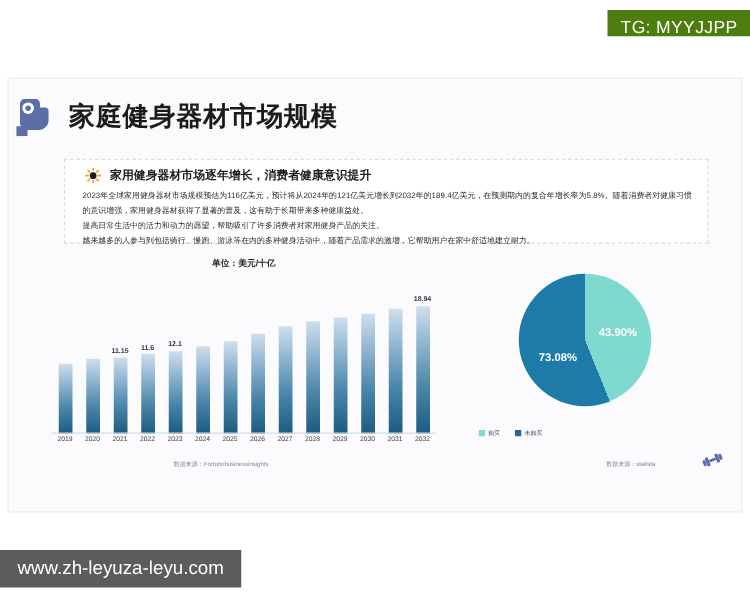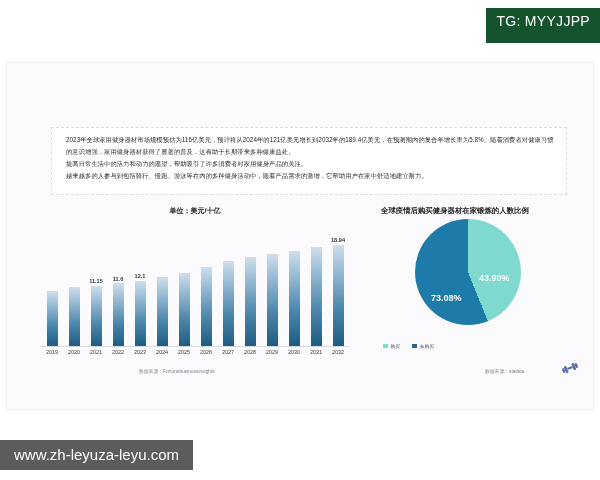--- a/index.html
+++ b/index.html
@@ -6,23 +6,23 @@
   html, body {
     width: 600px; height: 480px;
     font-family: "Liberation Sans", "DejaVu Sans", sans-serif;
     background: #ffffff;
     overflow: hidden;
   }
 
   
   #tg-badge {
     position: absolute; top: 8px; right: 0px;
-    background: #14532d; color: #ffffff;
+    background: #4d7c0f; color: #ffffff;
     font-size: 14px; letter-spacing: .3px;
-    padding: 5px 10px 14px 10px;
+    padding: 5px 10px 0 10px;
     white-space: nowrap;
   }
   #bottom-watermark {
     position: absolute; left: 0; top: 440px;
     background: #5c5c5c; color: #ffffff;
     font-size: 15px; padding: 6px 14px 7px 14px;
     white-space: nowrap;
   }
 
   
@@ -138,21 +138,20 @@
     position: absolute; left: 40px; top: 16px;
     width: 106px; height: 106px;
   }
   #pie {
     width: 106px; height: 106px; border-radius: 50%;
     background: conic-gradient(from 0deg, #7fd9ce 0deg 158deg, #1e7aa8 158deg 360deg);
   }
   .pie-label {
     position: absolute; font-size: 9px; font-weight: bold; color: #ffffff;
     white-space: nowrap;
-    margin-top: 12px;
   }
   #pie-label-a { left: 64px; top: 42px; }
   #pie-label-b { left: 16px; top: 62px; }
   #pie-legend {
     position: absolute; left: 8px; top: 140px;
     display: flex; gap: 12px; align-items: center;
   }
   .legend-item { display: flex; align-items: center; gap: 3px; }
   .legend-swatch { width: 4.5px; height: 4.5px; }
   .legend-text { font-size: 4.8px; color: #4a5260; }
@@ -161,22 +160,51 @@
   .dumbbell { position: absolute; left: 186px; top: 158px; width: 18px; height: 14px; }
 </style>
 </head>
 <body>
 
 <div id="tg-badge">TG: MYYJJPP</div>
 
 <div id="slide">
   <div id="slide-inner">
 
+    <div class="header-row">
+      <span class="logo-mark">
+        <svg viewBox="0 0 26 30" width="26" height="30">
+          <path d="M3 4c0-2.2 1.8-4 4-4h8c2.2 0 4 1.8 4 4v3h4c2 0 3 1.4 3 3v7c0 4.4-3.6 8-8 8H9c-3.3 0-6-2.7-6-6V4z" fill="#5b6ea8"></path>
+          <circle cx="9.5" cy="7.5" r="4.6" fill="#ffffff"></circle>
+          <circle cx="9.5" cy="7.5" r="2.2" fill="#5b6ea8"></circle>
+          <rect x="0" y="22" width="9" height="8" fill="#5b6ea8"></rect>
+        </svg>
+      </span>
+      <div class="slide-title">家庭健身器材市场规模</div>
+    </div>
 
     <div id="text-panel">
+      <div class="panel-head">
+        <span class="sun-icon">
+          <svg viewBox="0 0 13 13" width="13" height="13">
+            <g stroke="#f0a32a" stroke-width="1.3" stroke-linecap="round">
+              <line x1="6.5" y1="0.6" x2="6.5" y2="2.6"></line>
+              <line x1="6.5" y1="10.4" x2="6.5" y2="12.4"></line>
+              <line x1="0.6" y1="6.5" x2="2.6" y2="6.5"></line>
+              <line x1="10.4" y1="6.5" x2="12.4" y2="6.5"></line>
+              <line x1="2.3" y1="2.3" x2="3.7" y2="3.7"></line>
+              <line x1="9.3" y1="9.3" x2="10.7" y2="10.7"></line>
+              <line x1="2.3" y1="10.7" x2="3.7" y2="9.3"></line>
+              <line x1="9.3" y1="3.7" x2="10.7" y2="2.3"></line>
+            </g>
+            <circle cx="6.5" cy="6.5" r="2.7" fill="#1d1d1d"></circle>
+          </svg>
+        </span>
+        <span class="panel-head-text">家用健身器材市场逐年增长，消费者健康意识提升</span>
+      </div>
       <div class="panel-body">
         <p>2023年全球家用健身器材市场规模预估为116亿美元，预计将从2024年的121亿美元增长到2032年的189.4亿美元，在预测期内的复合年增长率为5.8%。随着消费者对健康习惯的意识增强，家用健身器材获得了显著的普及，这有助于长期带来多种健康益处。</p>
         <p>提高日常生活中的活力和动力的愿望，帮助吸引了许多消费者对家用健身产品的关注。</p>
         <p>越来越多的人参与到包括骑行、慢跑、游泳等在内的多种健身活动中，随着产品需求的激增，它帮助用户在家中舒适地建立耐力。</p>
       </div>
     </div>
 
     <div id="charts">
 
       <div id="bar-card">
@@ -245,21 +273,20 @@
             <div class="xtick">2028</div>
             <div class="xtick">2029</div>
             <div class="xtick">2030</div>
             <div class="xtick">2031</div>
             <div class="xtick">2032</div>
           </div>
         <div class="src-note" id="bar-src">数据来源：Fortunebusinessinsights</div>
       </div>
 
       <div id="pie-card">
-        <div class="pie-title">全球疫情后购买健身器材在家锻炼的人数比例</div>
         <div id="pie-wrap">
           <div id="pie" style="background: conic-gradient(rgb(127, 217, 206) 0deg, rgb(127, 217, 206) 158.04deg, rgb(30, 122, 168) 158.04deg, rgb(30, 122, 168) 360deg);"></div>
           <span class="pie-label" id="pie-label-a">43.90%</span>
           <span class="pie-label" id="pie-label-b">73.08%</span>
         </div>
         <div id="pie-legend">
           <span class="legend-item">
             <span class="legend-swatch" style="background:#7fd9ce"></span>
             <span class="legend-text">购买</span>
           </span>

